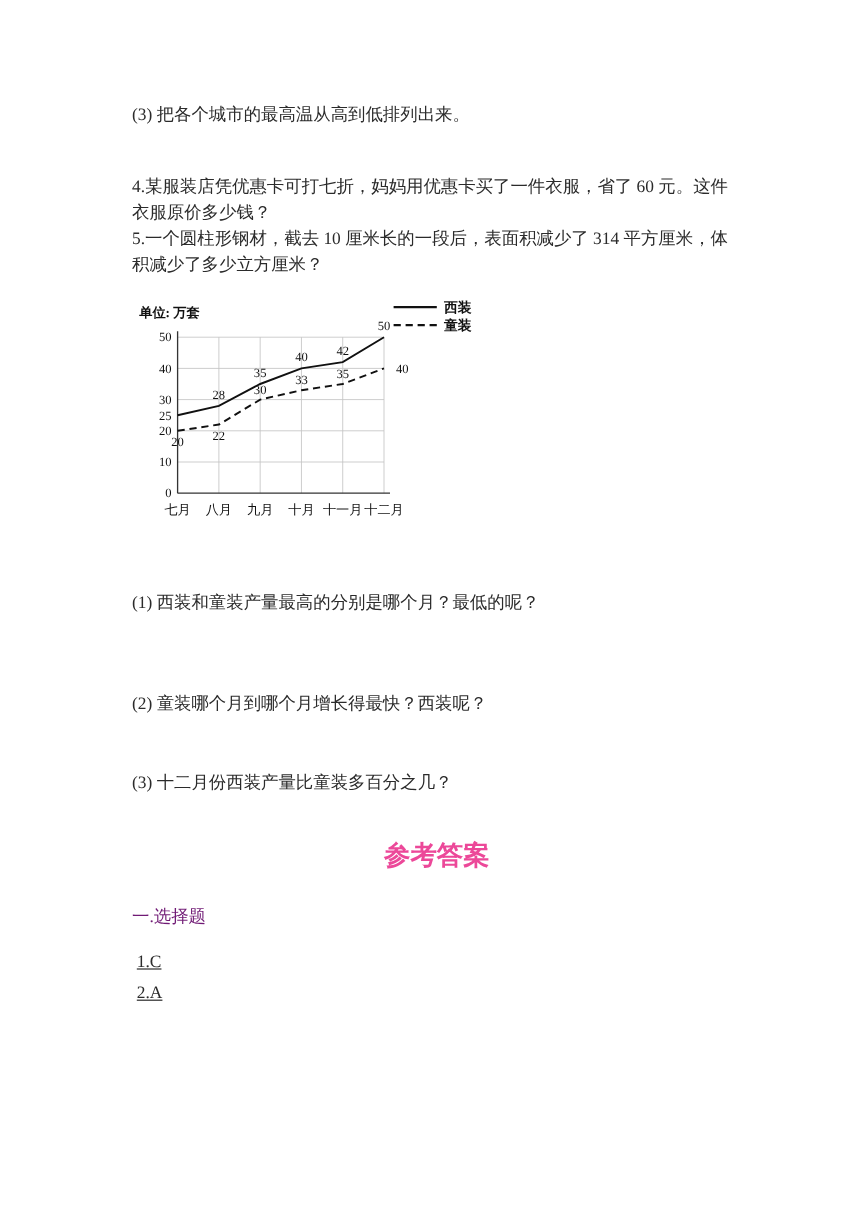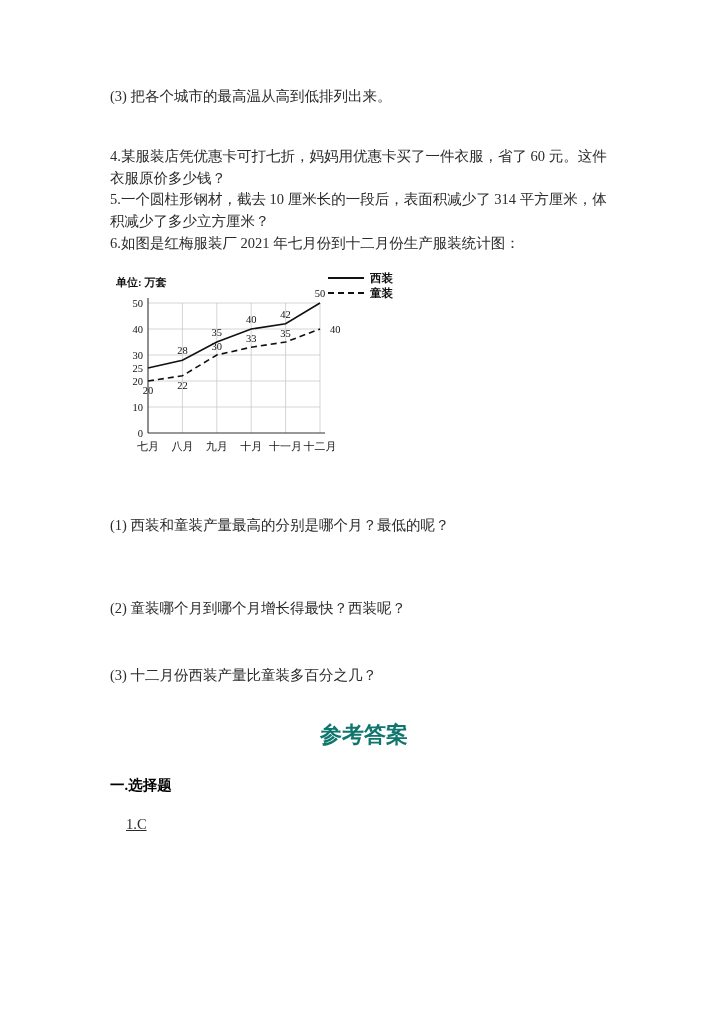--- a/index.html
+++ b/index.html
@@ -27,43 +27,42 @@
   #chart-svg{display:block;}
   .subq{margin:0;}
   .subq-1{margin-top:42px;}
   .subq-2{margin-top:62px;}
   .subq-3{margin-top:45px;}
   .answers-heading{
     margin:34px 0 0 0;
     text-align:center;
     font-size:22px;
     font-weight:bold;
-    color:#0f766e;
+    color:#ec4899;
     line-height:1.3;
   }
   .answers-section-title{
     margin:26px 0 16px 0;
-    font-weight:bold;
+    font-weight:normal;
     font-size:14.5px;
-    color:#000000;
+    color:#701a75;
   }
   .answers-list{margin-top:8px;}
-  .answers-list p{margin:16px;line-height:22px;text-decoration:underline;}
+  .answers-list p{margin:4px;line-height:22px;text-decoration:underline;}
 </style>
 </head>
 <body>
 
 <div class="page">
 
   <p class="intro-line">(3) 把各个城市的最高温从高到低排列出来。</p>
 
   <div class="problems">
     <p>4.某服装店凭优惠卡可打七折，妈妈用优惠卡买了一件衣服，省了 60 元。这件衣服原价多少钱？</p>
     <p>5.一个圆柱形钢材，截去 10 厘米长的一段后，表面积减少了 314 平方厘米，体积减少了多少立方厘米？</p>
-    <p>6.如图是红梅服装厂 2021 年七月份到十二月份生产服装统计图：</p>
   </div>
 
   <div class="chart-block">
     <svg id="chart-svg" width="310" height="204" viewBox="0 0 310 204">
         <g font-family="&quot;Liberation Serif&quot;,&quot;DejaVu Serif&quot;,serif">
           <text x="29" y="167.5" text-anchor="end" font-size="10.5" fill="#111111">0</text>
           <line x1="34" y1="138" x2="206" y2="138" stroke="#c3c3c3" stroke-width="0.7"></line>
           <text x="29" y="141.5" text-anchor="end" font-size="10.5" fill="#111111">10</text>
           <line x1="34" y1="112" x2="206" y2="112" stroke="#c3c3c3" stroke-width="0.7"></line>
           <text x="29" y="115.5" text-anchor="end" font-size="10.5" fill="#111111">20</text>

